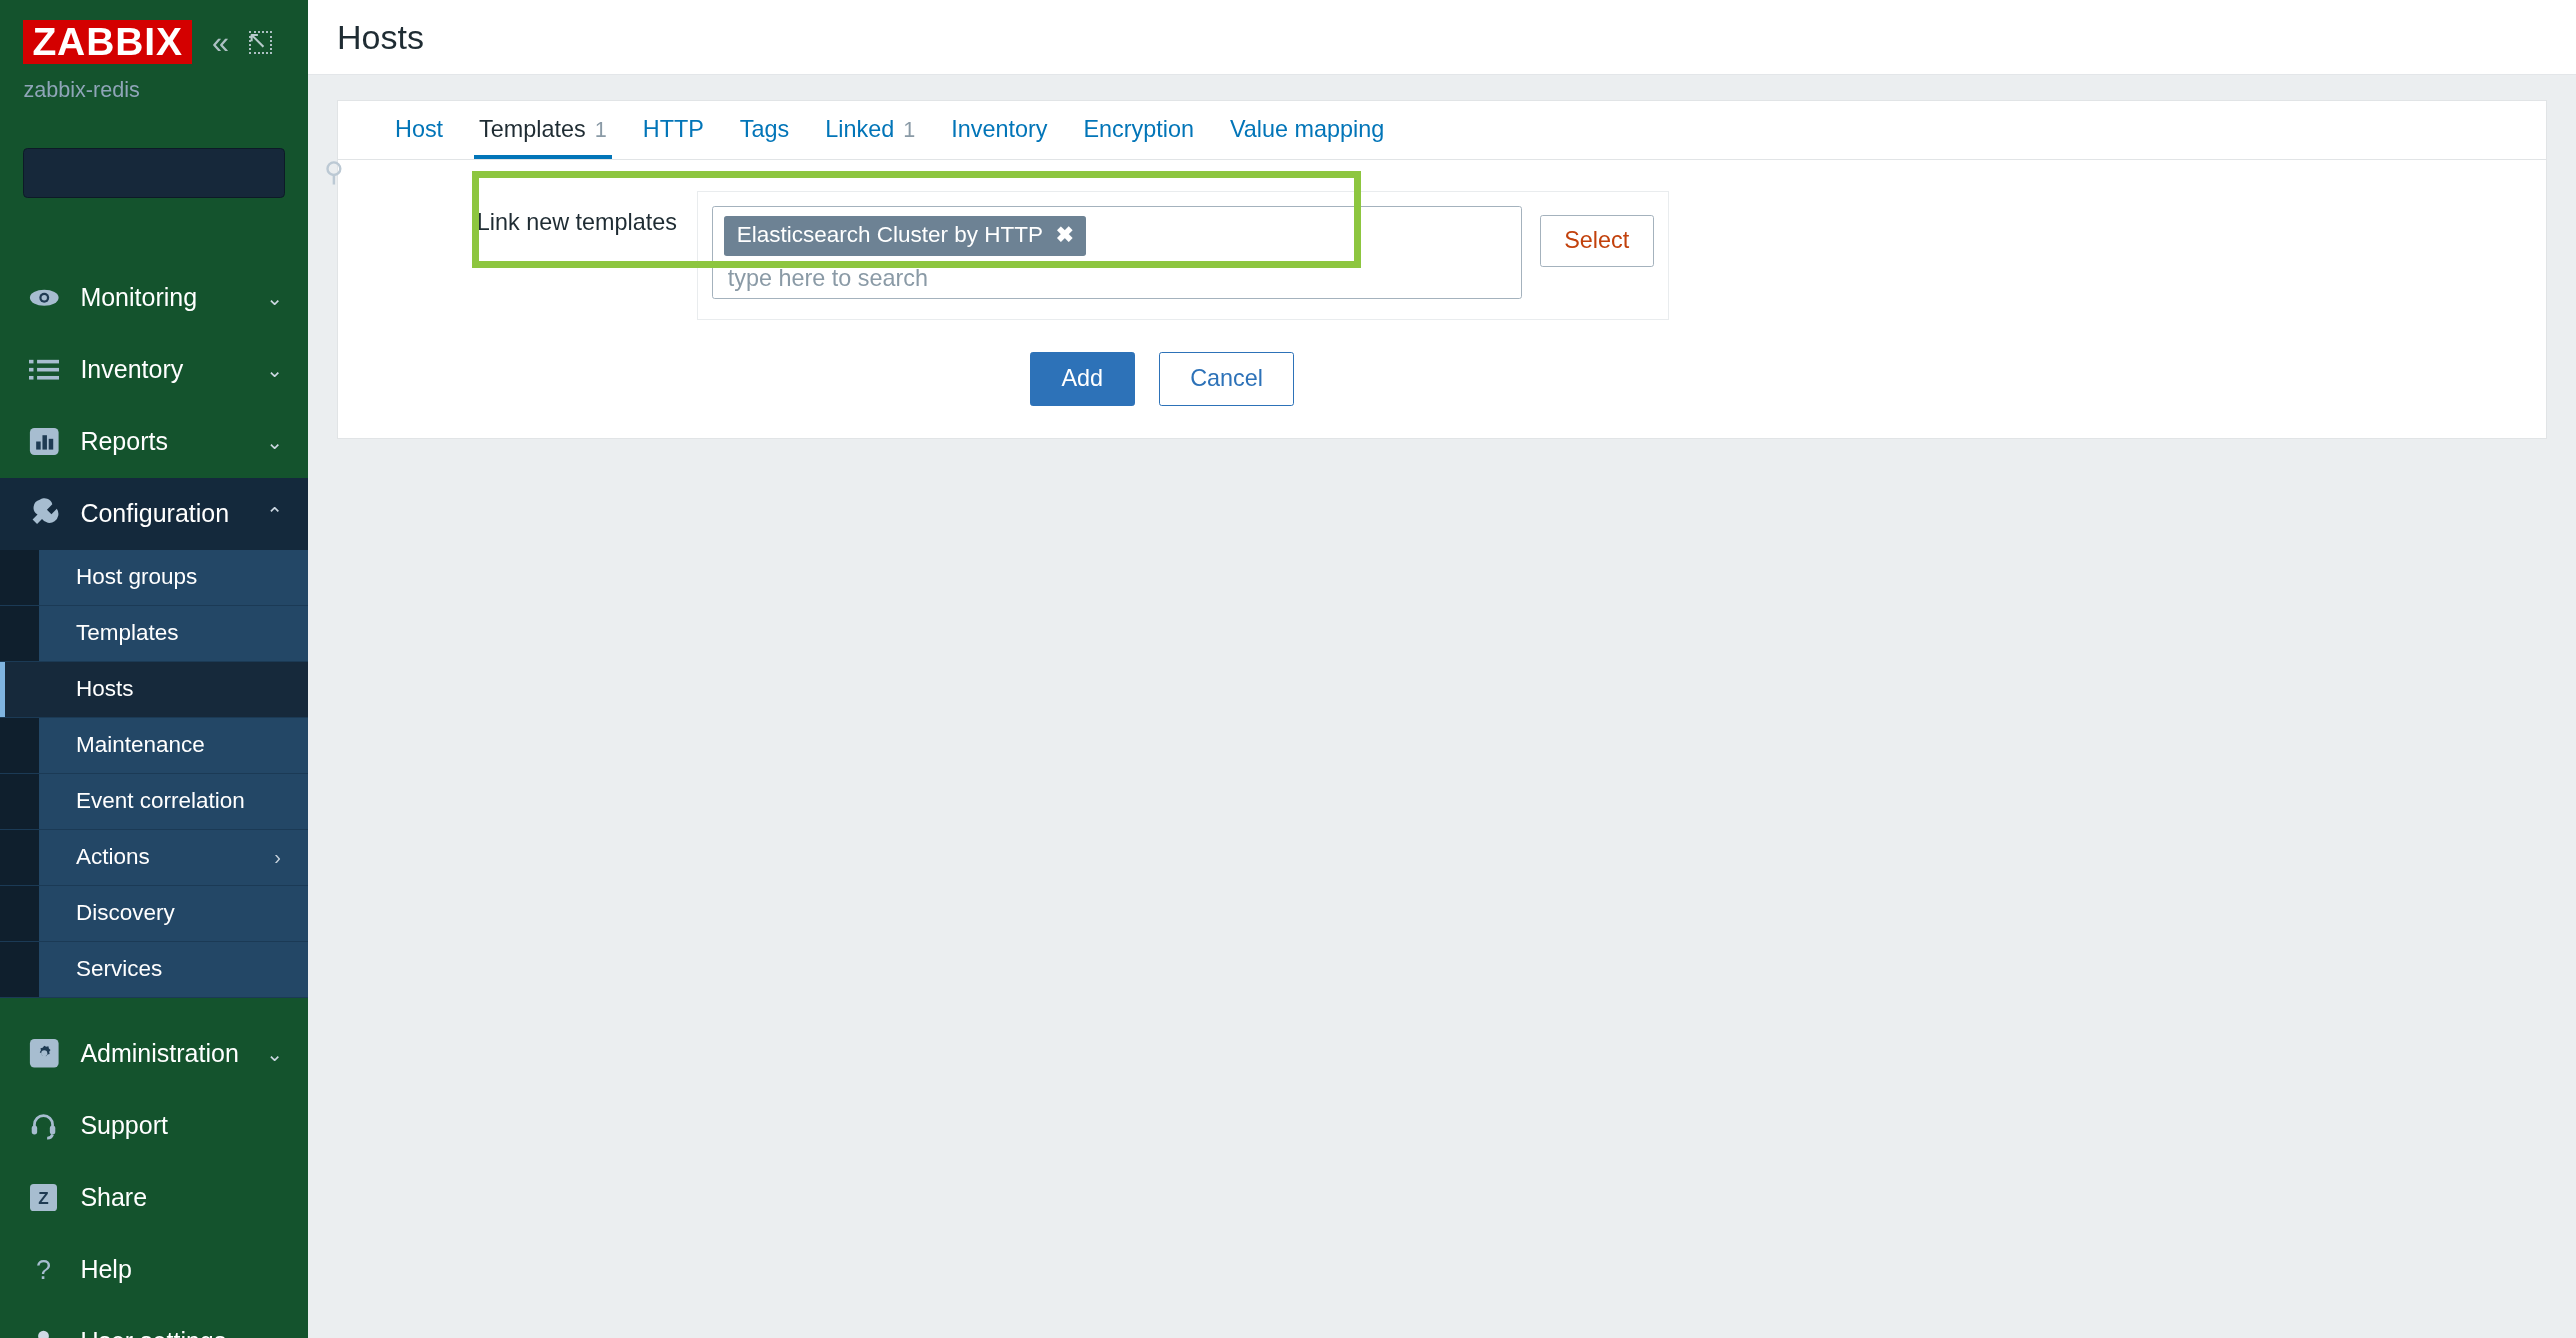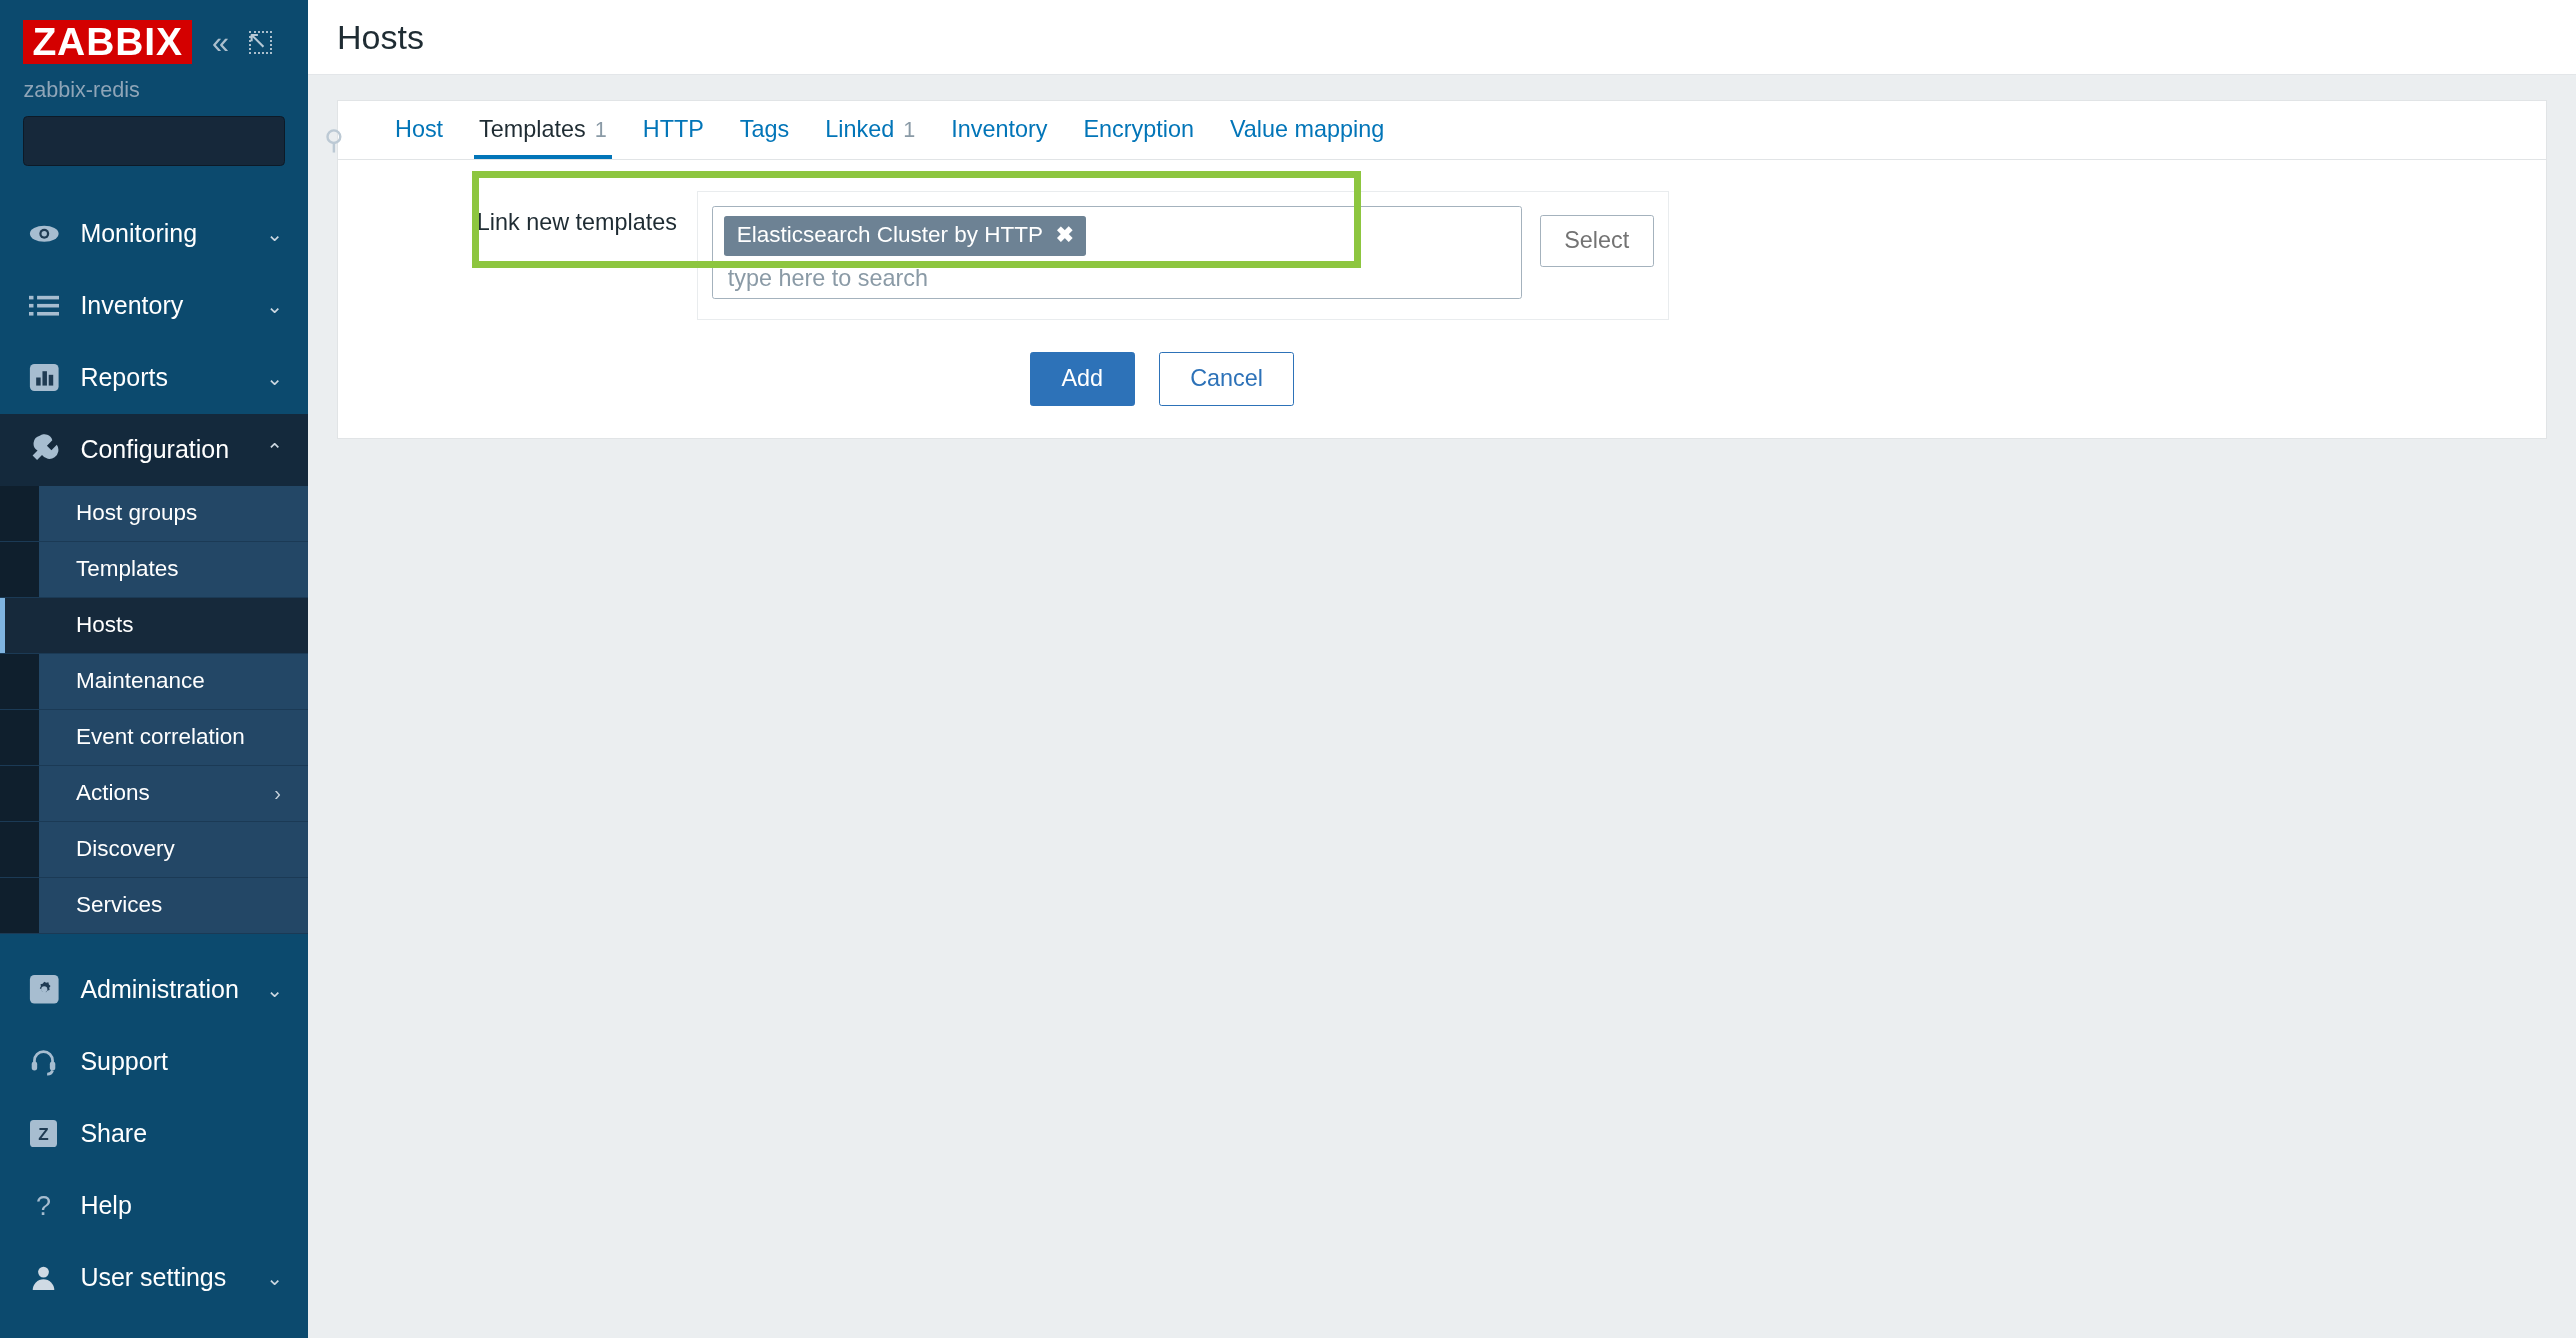--- a/index.html
+++ b/index.html
@@ -7,24 +7,25 @@
     width: 2576px; height: 1338px;
     font-family: "Liberation Sans", sans-serif;
     background: #ebeef0;
     overflow: hidden;
   }
   .app { display: flex; width: 2576px; height: 1338px; }
 
   
   .sidebar {
     width: 308px; flex: 0 0 308px;
-    background: #0c4a6e;
+    background: #14532d;
     display: flex; flex-direction: column;
     position: relative;
     color: #fff;
+    gap: 32px;
   }
   .sb-top { padding: 20px 23.4px 0 23.4px; }
   .logo-row { display: flex; align-items: center; gap: 20px; }
   .logo {
     background: #d40000; color: #fff;
     font-size: 39px; font-weight: bold; letter-spacing: 0.9px;
     padding: 1.8px 9px 3.6px 9px; line-height: 1.0;
     font-family: "Liberation Sans", sans-serif;
   }
   .collapse-ico { color: #c8d4de; font-size: 30.5px; line-height: 1; opacity: .85; }
@@ -158,21 +159,21 @@
     background: #6d8294; color: #ffffff;
     font-size: 22.5px; border-radius: 2.7px;
     padding: 6.3px 12.6px 8px 12.6px;
   }
   .chip-x { font-size: 21.6px; font-weight: bold; cursor: pointer; line-height: 1; }
   .ms-placeholder {
     color: #8a9aa6; font-size: 23.4px; padding: 9px 3.6px 0 3.6px;
   }
   .select-btn {
     border: 0.9px solid #a4b2bd; background: #fff;
-    color: #737373; font-size: 23.4px;
+    color: #c2410c; font-size: 23.4px;
     padding: 10.8px 23.4px 12.6px 23.4px; border-radius: 2.7px; cursor: pointer;
     font-family: "Liberation Sans", sans-serif;
     margin-top: 9px;
   }
 
   .hl-box {
     position: absolute;
     left: -225px; top: -20px;
     width: 889px; height: 97px;
     border: 7.2px solid #8dc63f;

